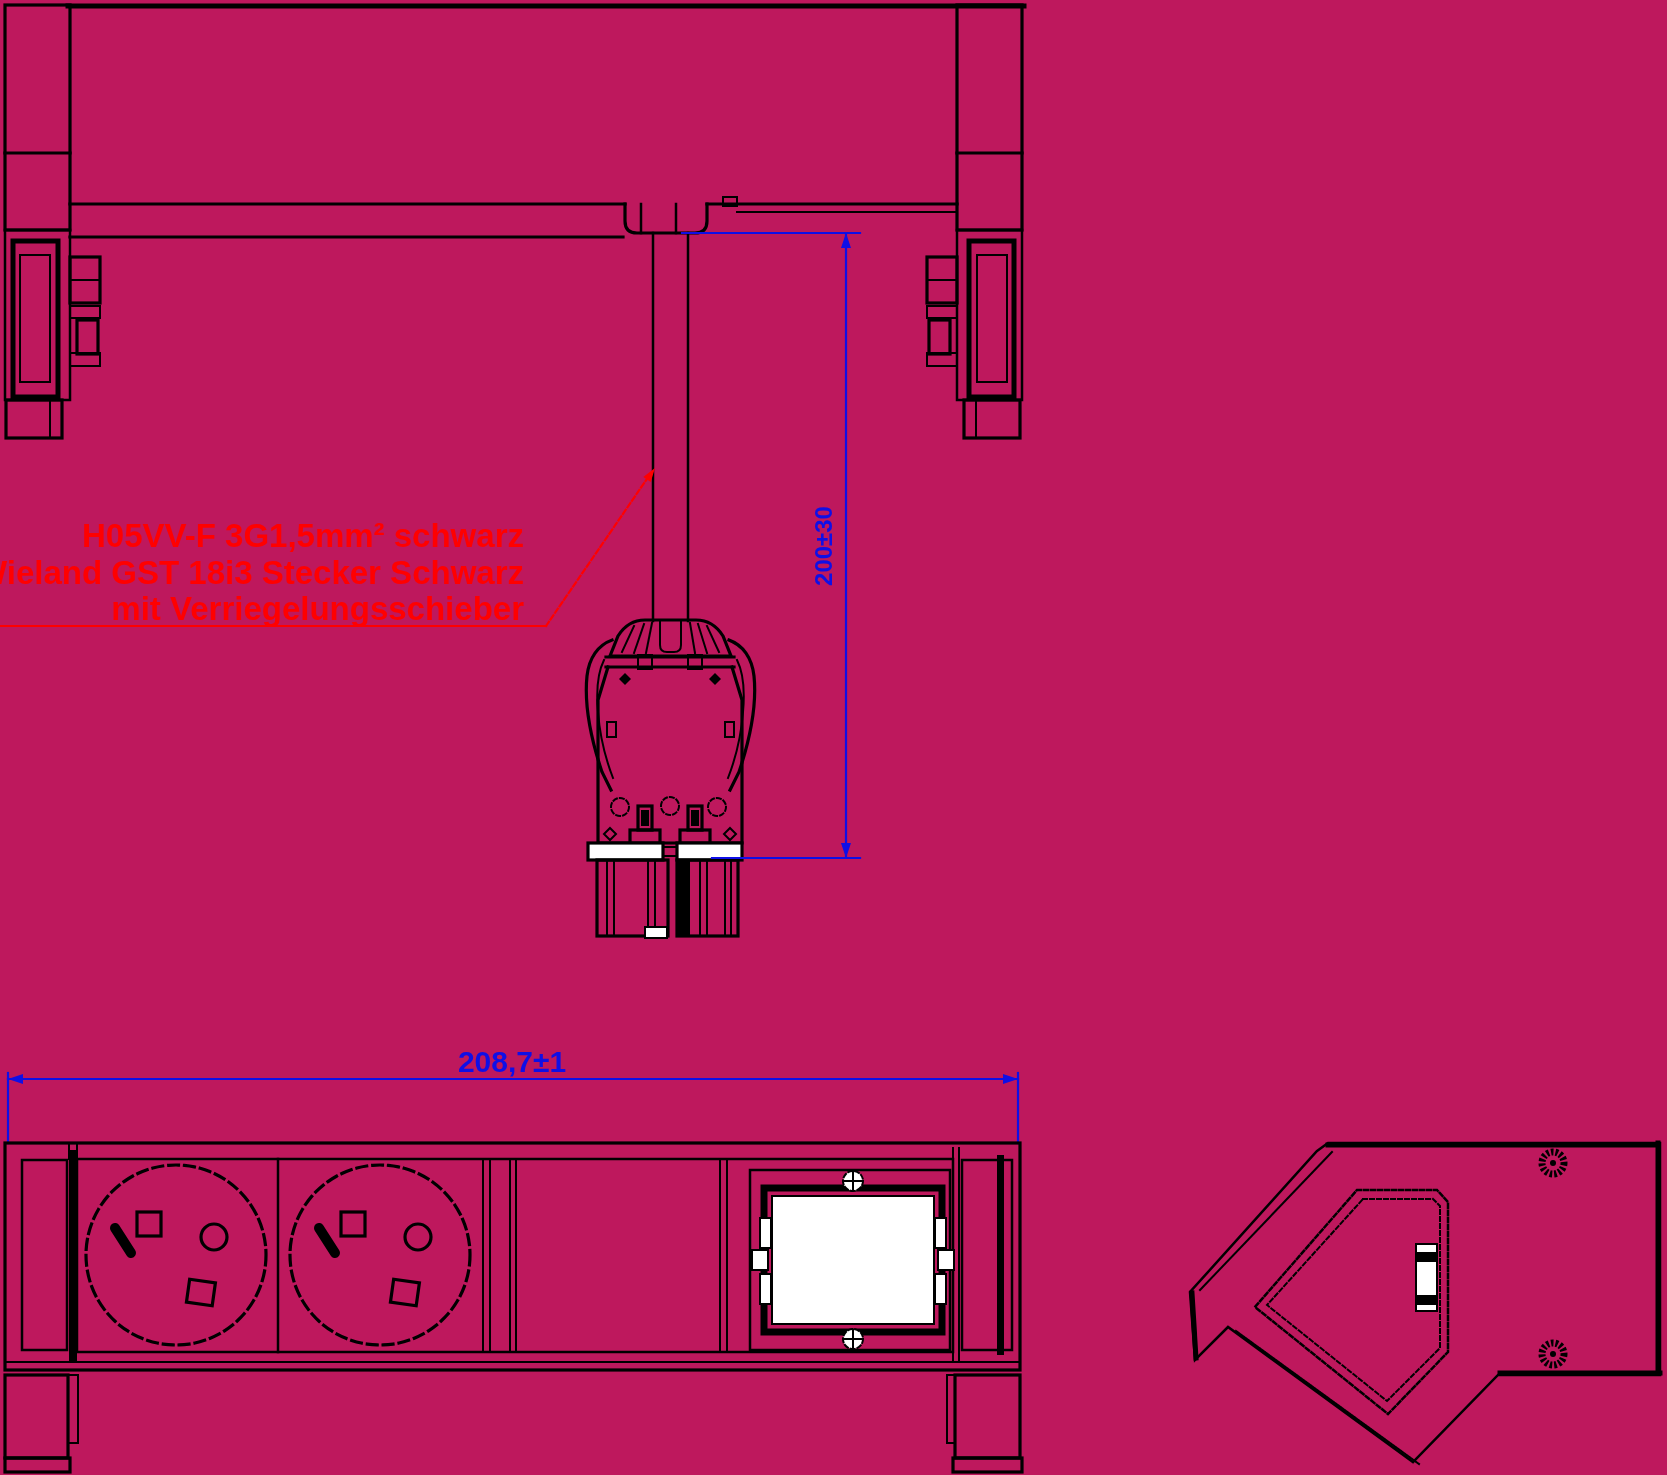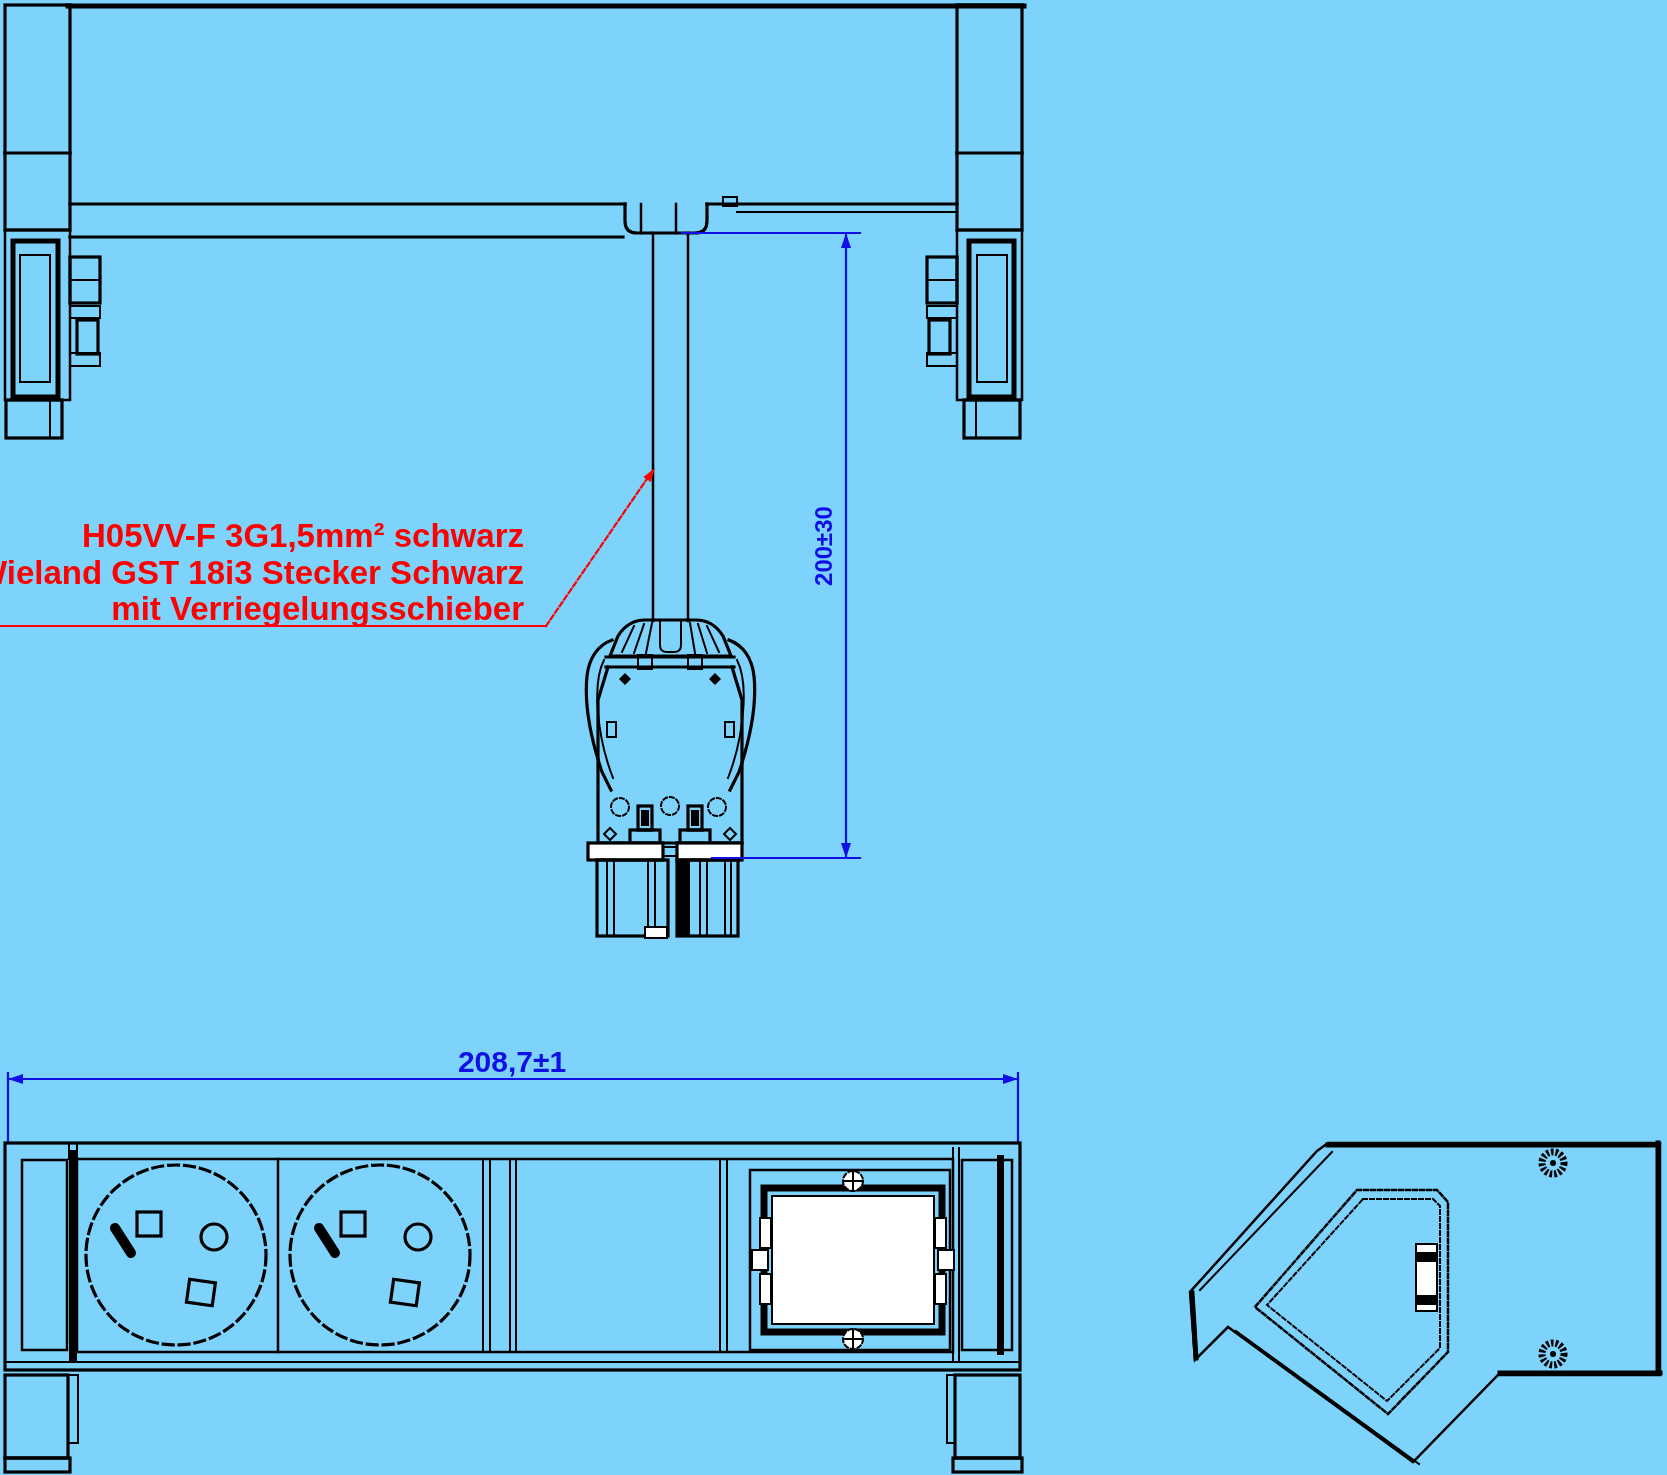--- a/index.html
+++ b/index.html
@@ -1,16 +1,16 @@
 <!DOCTYPE html>
 <html><head>
 <meta charset="utf-8">
 <style>
   html,body{margin:0;padding:0;background:#fff;width:1667px;height:1475px;overflow:hidden}
-  #stage{position:relative;width:1667px;height:1475px;background:#7dd3fc}
+  #stage{position:relative;width:1667px;height:1475px;background:#be185d}
   svg{position:absolute;left:0;top:0}
   .s  {stroke:#000;fill:none;stroke-width:2.5;stroke-linecap:square}
   .s2 {stroke:#000;fill:none;stroke-width:2;stroke-linecap:square}
   .s3 {stroke:#000;fill:none;stroke-width:3.2;stroke-linecap:square}
   .s5 {stroke:#000;fill:none;stroke-width:5;stroke-linecap:square}
   .s7 {stroke:#000;fill:none;stroke-width:7}
   .f  {fill:#000;stroke:none}
   .wf {fill:#fff}
   .dshc{stroke-dasharray:10 6}
   .dshs{stroke-dasharray:4 3}

